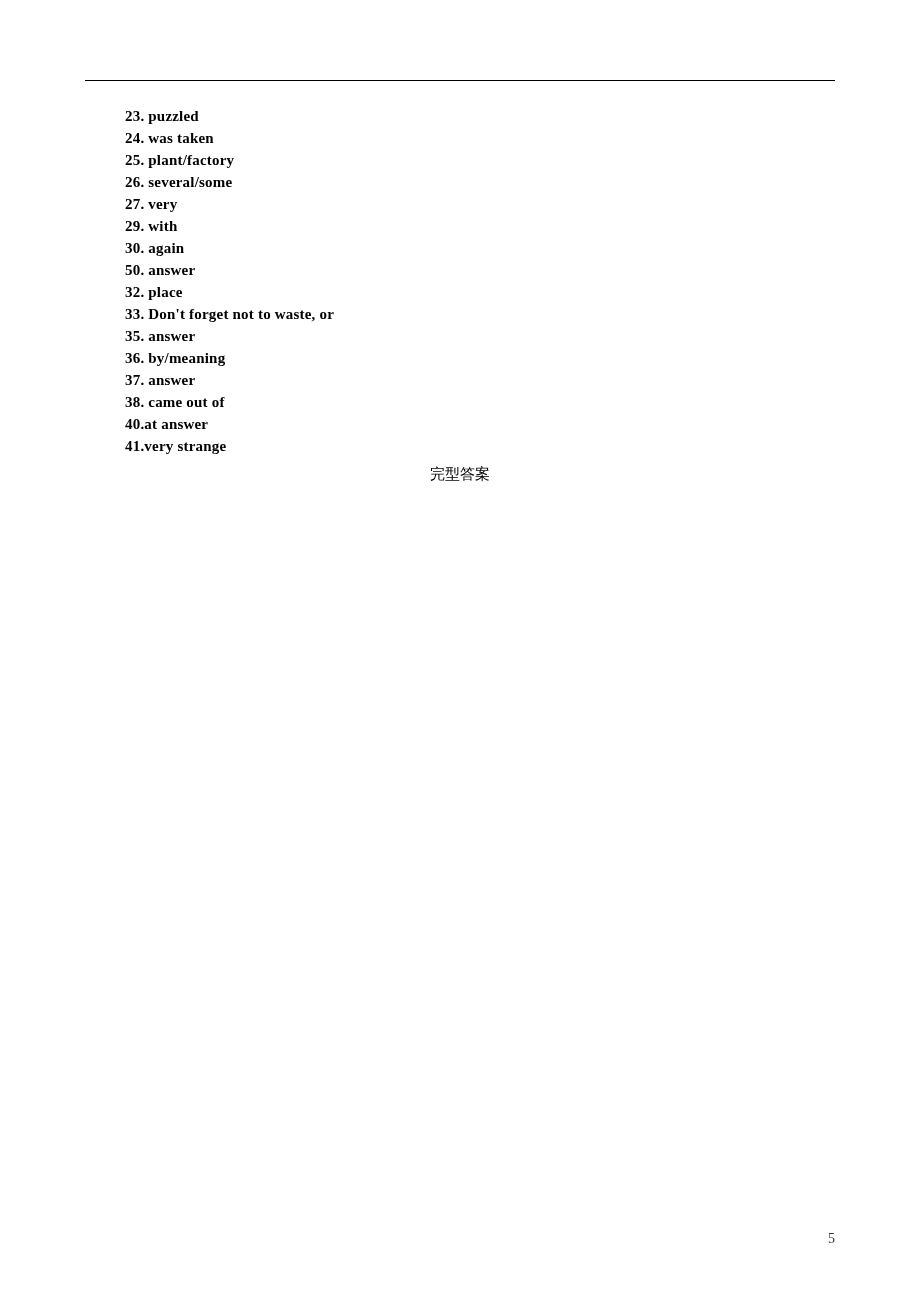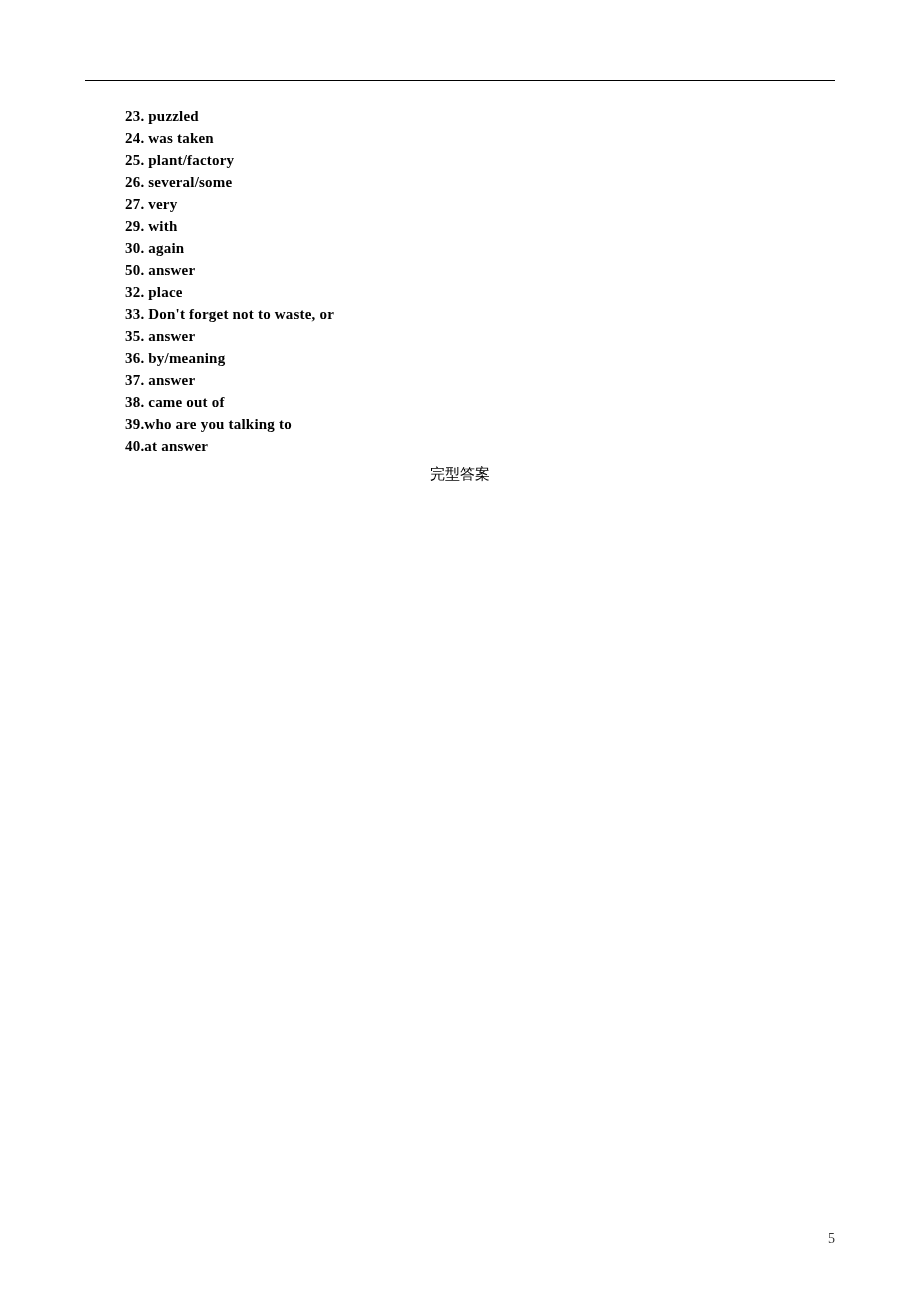--- a/index.html
+++ b/index.html
@@ -70,21 +70,21 @@
       <div class="answer-item"><span>27.</span>  <span>very</span></div>
       <div class="answer-item"><span>29.</span>  <span>with</span></div>
       <div class="answer-item"><span>30.</span>  <span>again</span></div>
       <div class="answer-item"><span>50.</span>  <span>answer</span></div>
       <div class="answer-item"><span>32.</span>  <span>place</span></div>
       <div class="answer-item"><span>33.</span>  <span>Don't forget not to waste, or</span></div>
       <div class="answer-item"><span>35.</span>  <span>answer</span></div>
       <div class="answer-item"><span>36.</span>  <span>by/meaning</span></div>
       <div class="answer-item"><span>37.</span>  <span>answer</span></div>
       <div class="answer-item"><span>38.</span>  <span>came out of</span></div>
-      <div class="answer-item"><span>39.</span><span>who are you talking to</span></div>
       <div class="answer-item"><span>40.</span><span>at answer</span></div>
+      <div class="answer-item"><span>41.</span><span>very strange</span></div>
     </div>
 
   <div class="section-title">完型答案</div>
 
 
   <div class="page-number">5</div>
 </div>
 
 </body></html>

